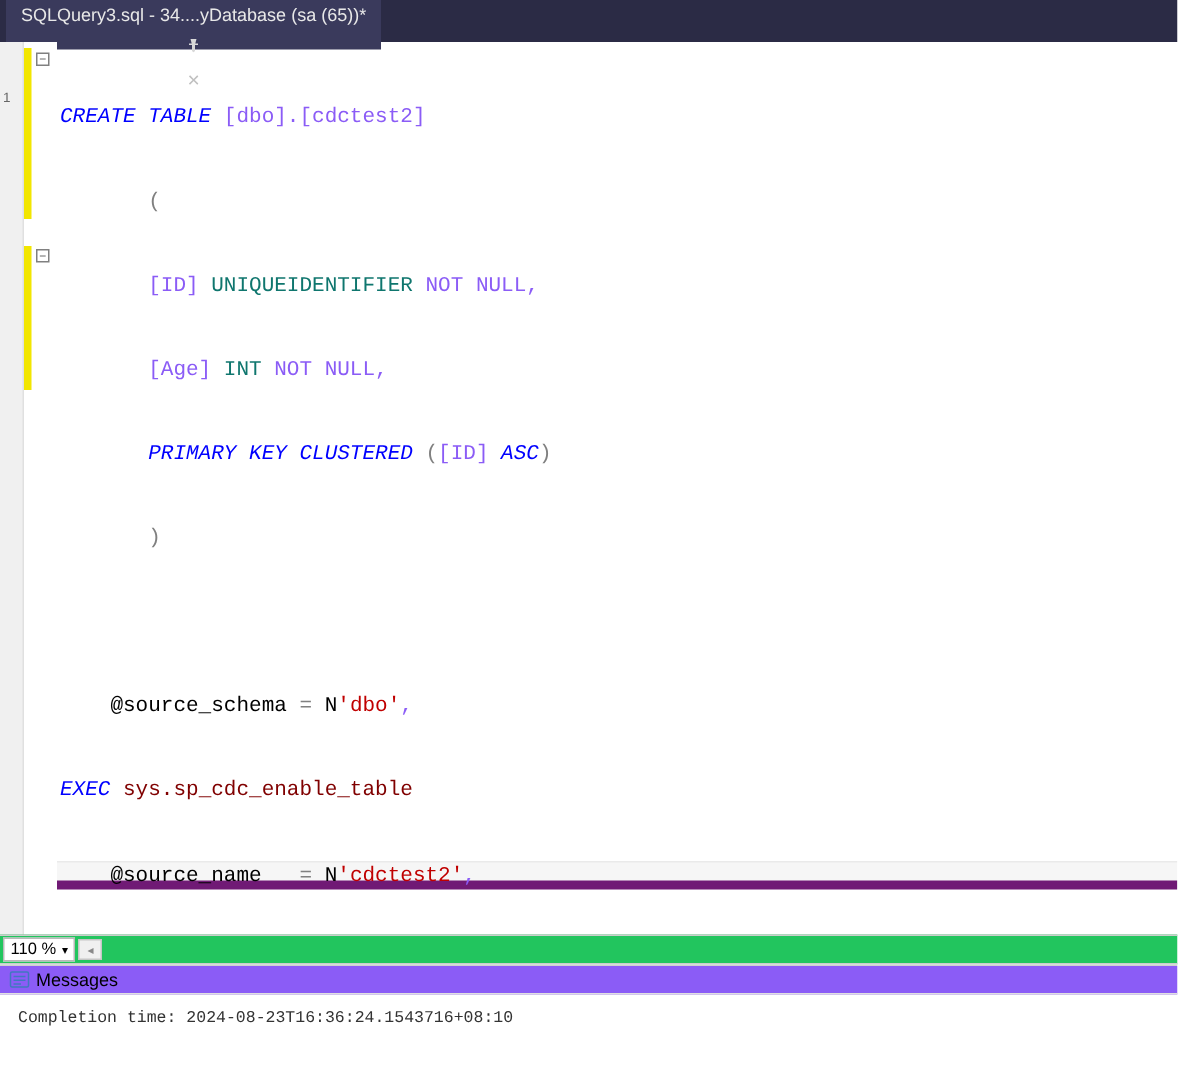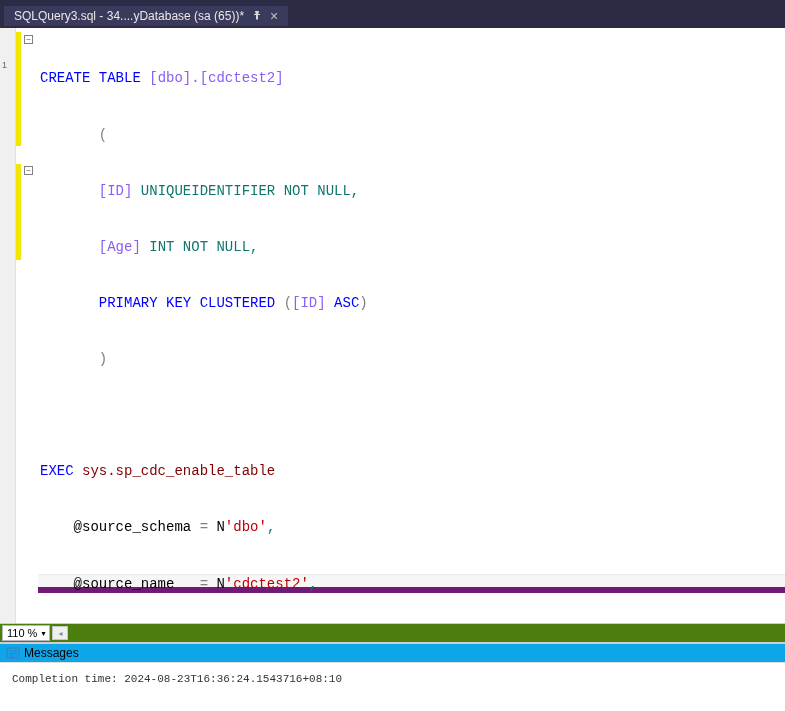--- a/index.html
+++ b/index.html
@@ -20,22 +20,23 @@
       padding-left: 4px;
     }
     .tab {
       background: #3a3a5c;
       color: #e8e8e8;
       padding: 4px 10px;
       font-size: 12px;
       display: flex;
       align-items: center;
       gap: 8px;
-      height: 20px;
+      height: 34px;
       margin-top: 4px;
+      flex-direction: column;
     }
     .tab-title { white-space: nowrap; }
     .tab-pin, .tab-close {
       cursor: pointer;
       color: #c0c0c0;
       font-size: 11px;
     }
     .tab-close { font-size: 14px; line-height: 1; }
 
     .editor-area {
@@ -85,44 +86,44 @@
     }
     .code-line {
       height: 18.7px;
       padding-left: 2px;
     }
     .hl-line {
       background: #f6f6f6;
       border-top: 1px solid #eaeaea;
       border-bottom: 6px solid #701a75;
     }
-    .kw { color: #0000ff; }
+    .kw { color: #0000ff; font-style: italic; }
     .obj { color: #8b5cf6; }
     .dt { color: #0f766e; }
     .str { color: #c00000; }
-    .gray { color: #0f766e; }
+    .gray { color: #8b5cf6; }
     .func { color: #800000; }
     .var { color: #000000; }
     .op { color: #808080; }
     .paren { color: #808080; }
 
     .change-bar {
       position: absolute;
       left: 0;
       width: 5px;
       background: #f2e600;
     }
 
     .zoom-bar {
       position: absolute;
       bottom: 68px;
       left: 0;
       right: 0;
       height: 20px;
-      background: #4d7c0f;
+      background: #22c55e;
       border-top: 1px solid #cccccc;
       border-bottom: 1px solid #cccccc;
       display: flex;
       align-items: center;
       font-size: 11px;
       padding-left: 2px;
       gap: 2px;
     }
     .zoom-select {
       background: #fff;
@@ -149,21 +150,21 @@
     .messages-panel {
       position: absolute;
       bottom: 0;
       left: 0;
       right: 0;
       height: 68px;
       background: #ffffff;
       border-top: 1px solid #d0d0d0;
     }
     .messages-header {
-      background: #0ea5e9;
+      background: #8b5cf6;
       border-bottom: 1px solid #e0e0e0;
       padding: 2px 6px;
       font-size: 12px;
       display: flex;
       align-items: center;
       gap: 4px;
     }
     .msg-icon {
       display: inline-flex;
       width: 14px;
@@ -206,22 +207,22 @@
   </div>
 
   <div class="code-pane">
     <div class="code-line"><span class="kw">CREATE TABLE</span><span class="obj"> [dbo].[cdctest2]</span></div>
     <div class="code-line"><span class="paren">       (</span></div>
     <div class="code-line"><span class="obj">       [ID]</span><span class="dt"> UNIQUEIDENTIFIER</span><span class="gray"> NOT NULL,</span></div>
     <div class="code-line"><span class="obj">       [Age]</span><span class="dt"> INT</span><span class="gray"> NOT NULL,</span></div>
     <div class="code-line"><span class="kw">       PRIMARY KEY CLUSTERED</span><span class="paren"> (</span><span class="obj">[ID]</span><span class="kw"> ASC</span><span class="paren">)</span></div>
     <div class="code-line"><span class="paren">       )</span></div>
     <div class="code-line"></div>
+    <div class="code-line"><span class="var">    @source_schema</span><span class="op"> = </span><span class="var">N</span><span class="str">'dbo'</span><span class="gray">,</span></div>
     <div class="code-line"><span class="kw">EXEC</span><span class="func"> sys.sp_cdc_enable_table</span></div>
-    <div class="code-line"><span class="var">    @source_schema</span><span class="op"> = </span><span class="var">N</span><span class="str">'dbo'</span><span class="gray">,</span></div>
     <div class="code-line hl-line"><span class="var">    @source_name  </span><span class="op"> = </span><span class="var">N</span><span class="str">'cdctest2'</span><span class="gray">,</span></div>
     <div class="code-line"></div>
     
   </div>
 </div>
 
 <div class="zoom-bar">
   <div class="zoom-select">
     <span>110 %</span>
     <span style="font-size:8px;">▾</span>

